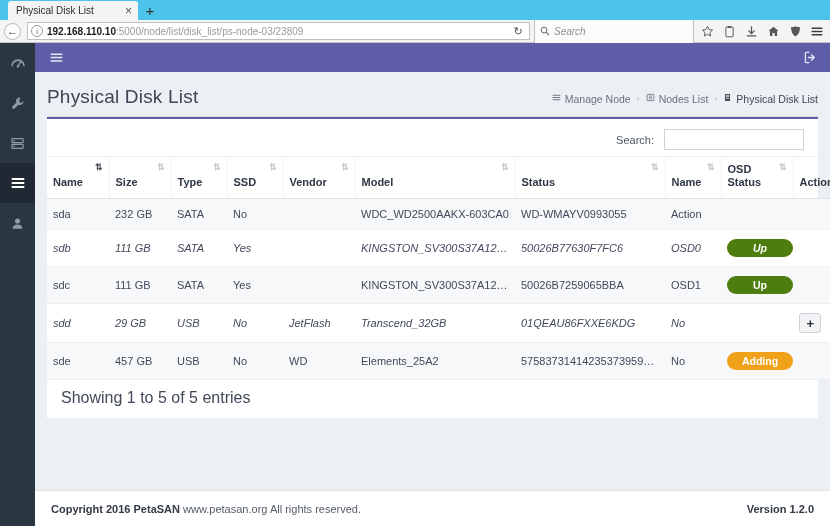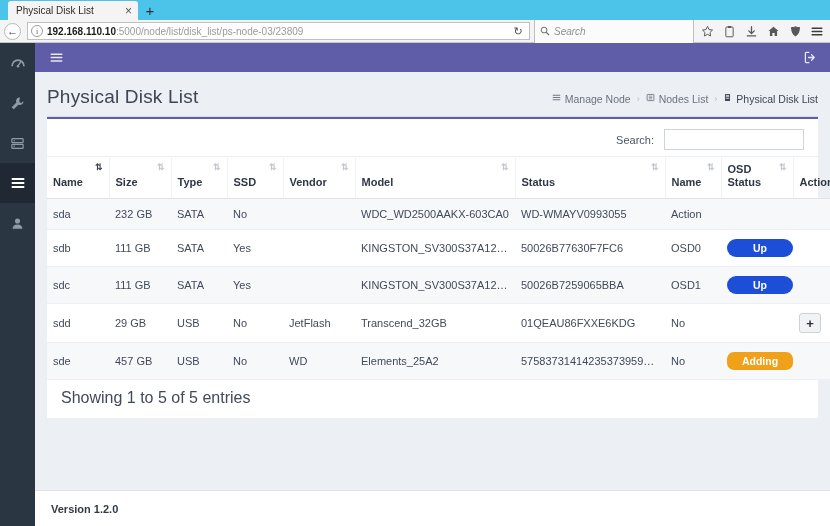--- a/index.html
+++ b/index.html
@@ -127,29 +127,29 @@
   }
   table.disk-table th .sorticon.active { color: #3f4750; }
   table.disk-table th:not(:last-child) { border-right: 1px solid #f0f2f5; }
 
   table.disk-table td {
     font-size: 11px; color: #41495a; padding: 9px 6px;
     border-bottom: 1px solid #eceef1; vertical-align: middle;
     white-space: nowrap; overflow: hidden; text-overflow: ellipsis;
   }
   tr.row-odd td { background: #f7f8fa; }
-  tr.row-even td { background: #ffffff; }
+  tr.row-even td { background: #ffffff; font-style: italic; }
 
   .badge {
     display: inline-block; min-width: 66px; text-align: center;
     padding: 3px 10px; border-radius: 10px; color: #fff;
     font-size: 10.5px; font-weight: 700; cursor: pointer;
   }
-  .badge-up { background: #1d4ed8; }
-  .badge-adding { background: #f0a019; border-radius: 7px; }
+  .badge-up { background: #4d7c0f; }
+  .badge-adding { background: #f0a019; }
 
   .action-btn {
     width: 22px; height: 20px; border: 1px solid #ccd1d7; border-radius: 3px;
     background: #f2f3f5; color: #2a2f38; font-size: 13px; font-weight: 700;
     display: flex; align-items: center; justify-content: center; cursor: pointer;
     line-height: 1;
   }
 
   .panel-foot {
     padding: 9px 14px 11px 14px; font-size: 16px; color: #41495a;
@@ -440,18 +440,23 @@
             </tr>
           </tbody>
         </table>
 
         <div class="panel-foot">Showing 1 to 5 of 5 entries</div>
       </div>
     </div>
 
     <div class="footer">
       <div>
+        <b>Copyright 2016 PetaSAN</b>
+        <span>www.petasan.org</span>
+        <span>All rights reserved.</span>
+      </div>
+      <div>
         <b>Version 1.2.0</b>
       </div>
     </div>
 
   </div>
 </div>
 
 </body></html>

